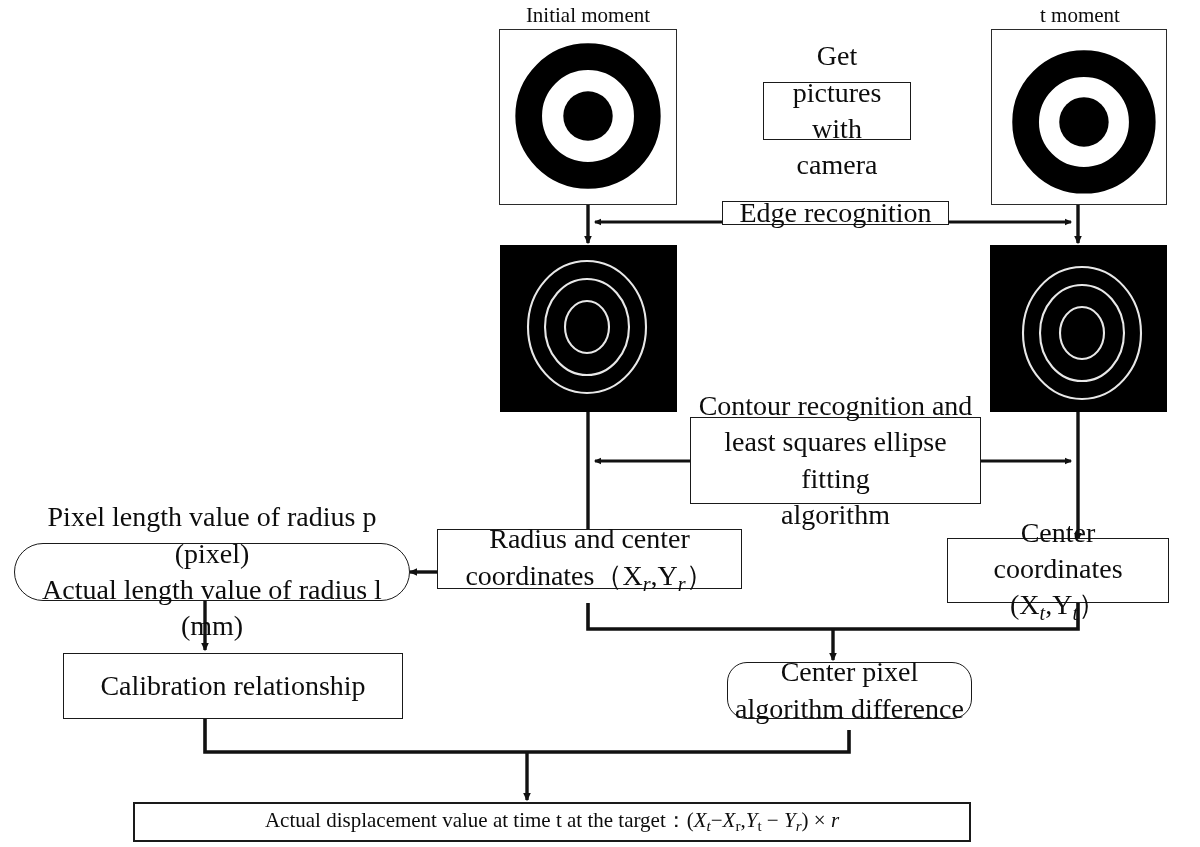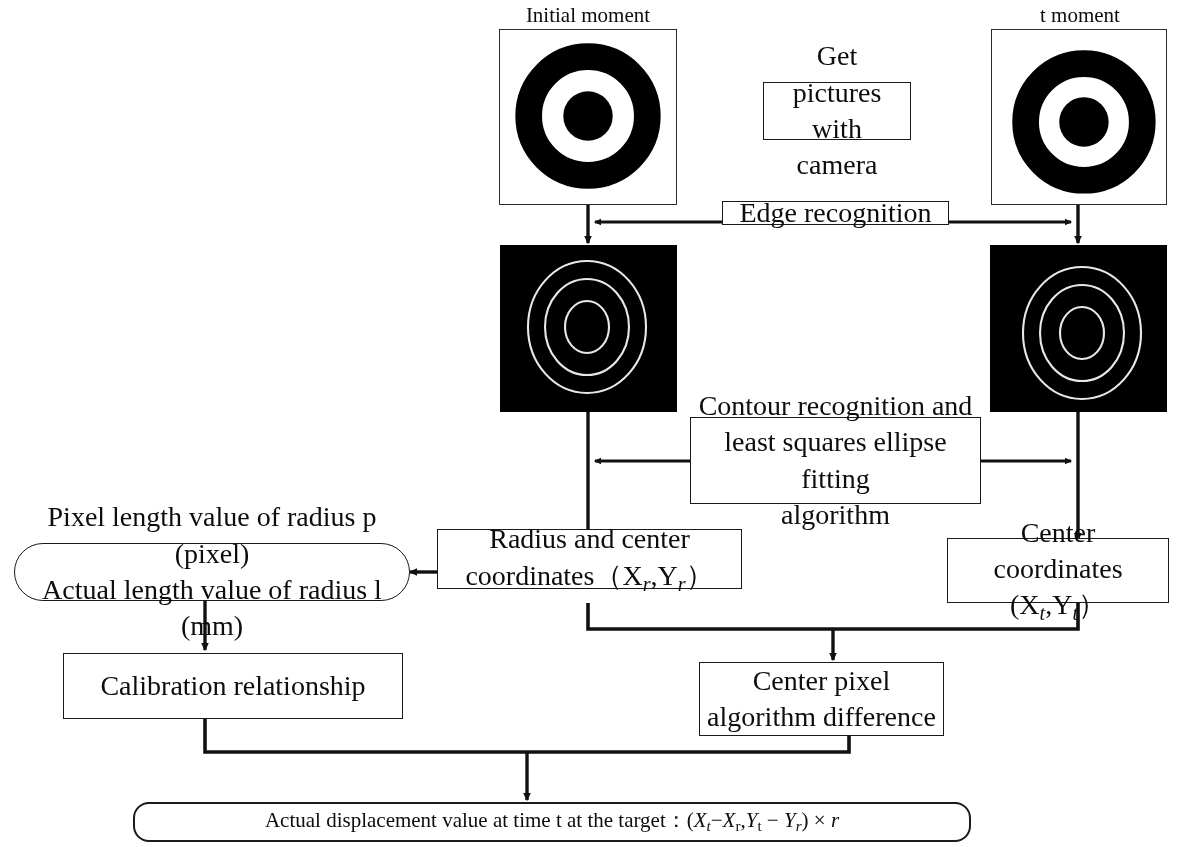--- a/index.html
+++ b/index.html
@@ -16,21 +16,21 @@
   }
 
   
   .node{
     position:absolute;box-sizing:border-box;
     border:1.6px solid #1a1a1a;background:#ffffff;
     display:flex;align-items:center;justify-content:center;
     text-align:center;font-size:28px;line-height:1.30;
     padding:2px 6px;
   }
-  .node.thick{border-width:2px;border-radius:16px;}
+  .node.thick{border-width:2px;}
   .node .txt{display:block;width:100%;}
   .node .ln{display:block;}
 
   
   .photo{
     position:absolute;box-sizing:border-box;
     border:1.6px solid #2b2b2b;background:#ffffff;overflow:hidden;
   }
   .photo svg,.edgebox svg{display:block;width:100%;height:100%;}
 
@@ -175,21 +175,21 @@
       <span class="ln"><span>(X</span><i class="sub it">t</i><span>,Y</span><i class="sub it">t</i><span>）</span></span>
     </span>
   </div>
 
   <div class="node" style="left:38px;top:653px;width:340px;height:66px;margin-left:25px;">
     <span class="txt">
       <span class="ln">Calibration relationship</span>
     </span>
   </div>
 
-  <div class="node" style="left:699px;top:662px;width:245px;height:74px;">
+  <div class="node" style="left:727px;top:662px;width:245px;height:57px;border-radius:20px;">
     <span class="txt">
       <span class="ln">Center pixel</span>
       <span class="ln">algorithm difference</span>
     </span>
   </div>
 
   <div class="node thick" style="left:133px;top:802px;width:838px;height:40px;font-size:21px;">
     <span class="txt"><span>Actual displacement value at time t at the target：</span><span><span>(</span><i class="mv">X</i><i class="sub it">t</i><span>−</span><i class="mv">X</i><i class="sub rm">r</i><span>,</span><i class="mv">Y</i><i class="sub rm">t</i><span> − </span><i class="mv">Y</i><i class="sub it">r</i><span>)</span><span> × </span><i class="mv">r</i></span></span>
   </div>
 

